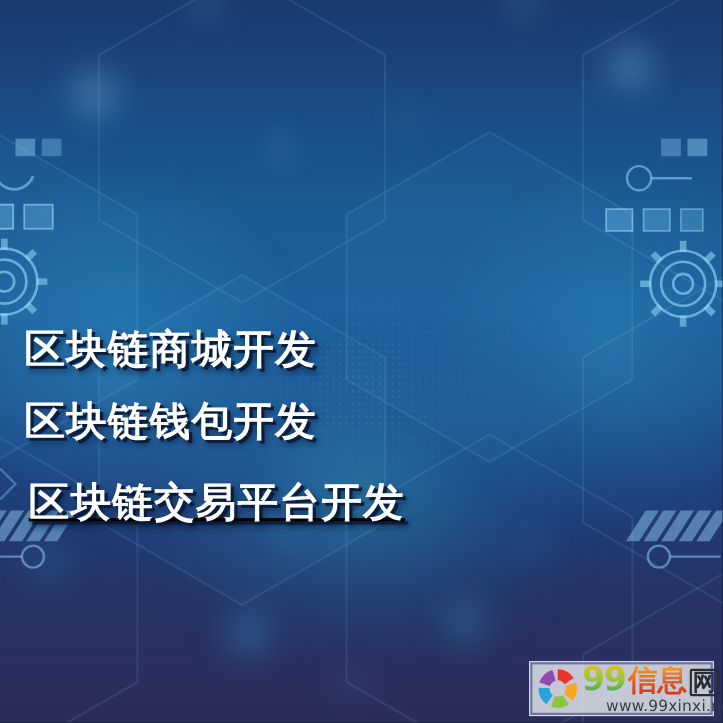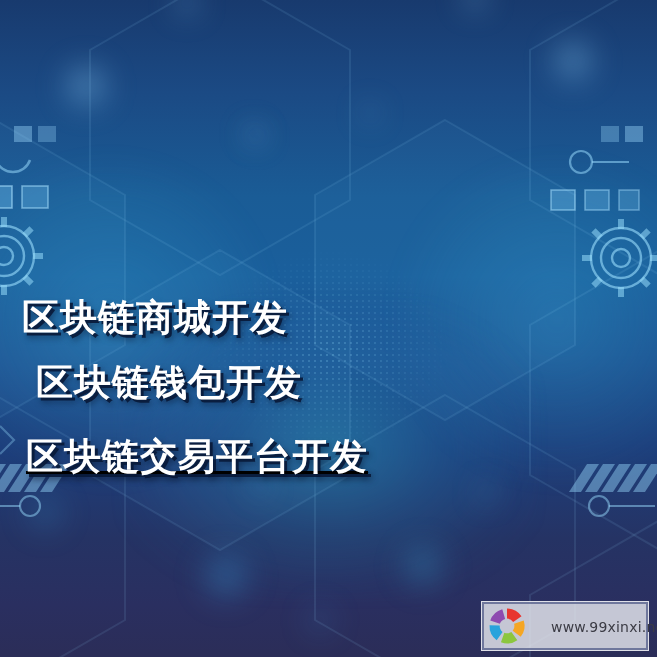--- a/index.html
+++ b/index.html
@@ -106,21 +106,21 @@
     font-size: 45px;
     left: 0; right: 0;
     top: 196px;
     text-align: center;
     letter-spacing: 2px;
   }
   .row { position: absolute; left: 0; right: 0; display: flex; }
   .row .hl { position: static; font-size: 37px; }
 
   .row-a { top: 293px; padding: 0 22px; justify-content: space-between; }
-  .row-b { top: 358px; padding: 0 36px; justify-content: space-between; }
+  .row-b { top: 358px; padding: 0 22px; justify-content: space-between; }
   .row-c { top: 432px; padding-left: 26px; text-decoration: underline; }
 
   
   .watermark {
     position: absolute;
     left: 481px;
     top: 601px;
     width: 168px;
     height: 50px;
     background: rgba(236,238,243,0.80);
@@ -326,17 +326,22 @@
           <path d="M0,-40 A40,40 0 0,1 33,-22 L14,-9 A18,18 0 0,0 0,-17 Z" fill="#f5a623" transform="rotate(72)"></path>
           <path d="M0,-40 A40,40 0 0,1 33,-22 L14,-9 A18,18 0 0,0 0,-17 Z" fill="#8cc63e" transform="rotate(144)"></path>
           <path d="M0,-40 A40,40 0 0,1 33,-22 L14,-9 A18,18 0 0,0 0,-17 Z" fill="#29a3dc" transform="rotate(216)"></path>
           <path d="M0,-40 A40,40 0 0,1 33,-22 L14,-9 A18,18 0 0,0 0,-17 Z" fill="#8e4bb0" transform="rotate(288)"></path>
         </g>
         <circle cx="0" cy="0" r="17" fill="none" stroke="rgba(236,238,243,0)" stroke-width="0"></circle>
       </g>
     </svg>
 
     <div class="wm-right">
+      <div class="wm-brand">
+        <span class="wm-99">99</span>
+        <span class="wm-cn">信息</span>
+        <span class="wm-box">网</span>
+      </div>
       <div class="wm-url">www.99xinxi.net</div>
     </div>
   </div>
 
 </div>
 
 </body></html>

